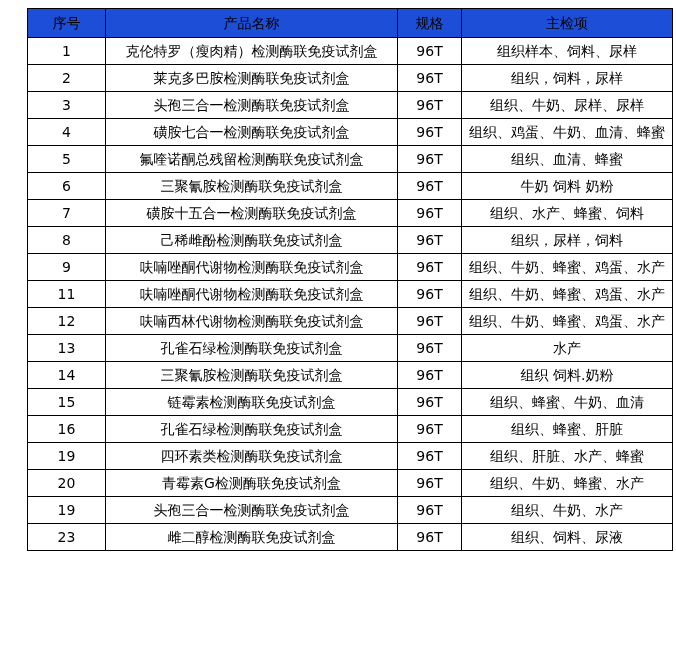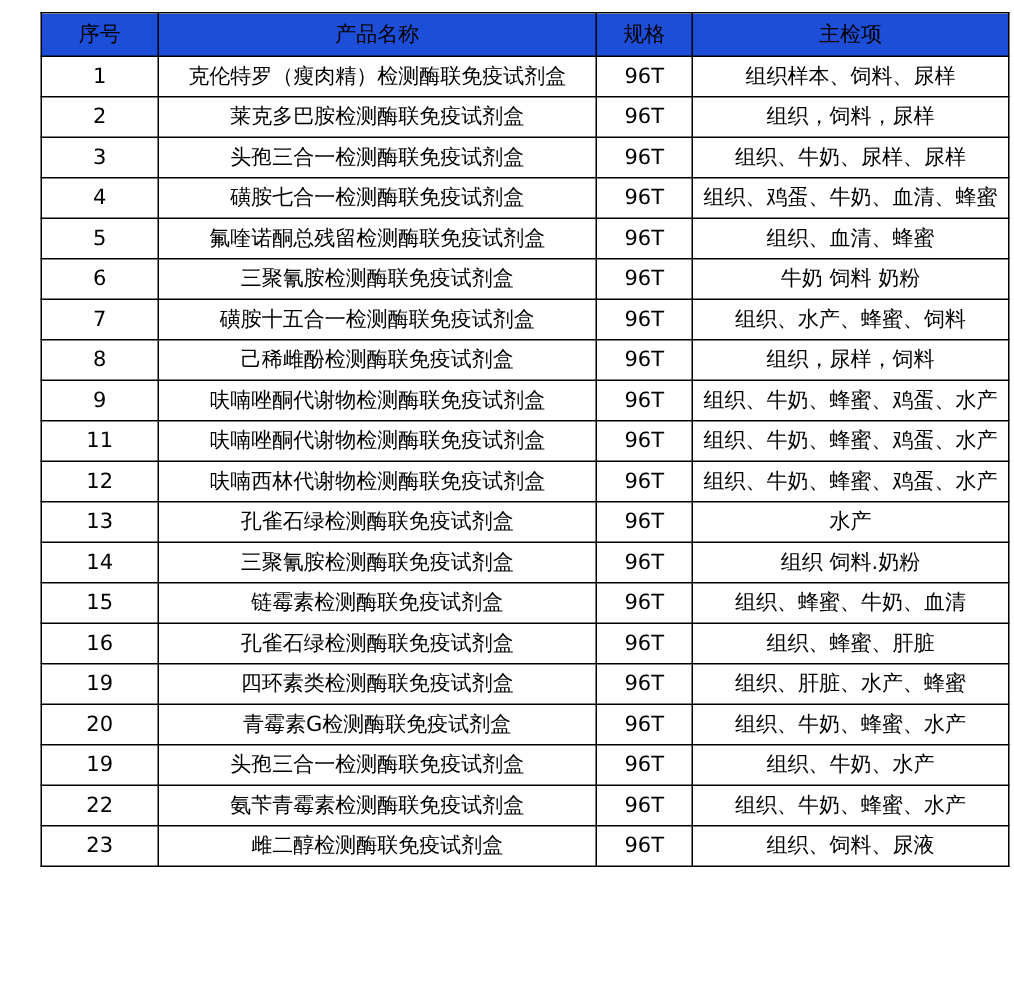--- a/index.html
+++ b/index.html
@@ -173,26 +173,20 @@
           <td class="spec-cell">96T</td>
           <td>组织、牛奶、蜂蜜、水产</td>
         </tr>
         <tr>
           <td>19</td>
           <td>头孢三合一检测酶联免疫试剂盒</td>
           <td class="spec-cell">96T</td>
           <td>组织、牛奶、水产</td>
         </tr>
         <tr>
-          <td>22</td>
-          <td>氨苄青霉素检测酶联免疫试剂盒</td>
-          <td class="spec-cell">96T</td>
-          <td>组织、牛奶、蜂蜜、水产</td>
-        </tr>
-        <tr>
           <td>23</td>
           <td>雌二醇检测酶联免疫试剂盒</td>
           <td class="spec-cell">96T</td>
           <td>组织、饲料、尿液</td>
         </tr>
       </tbody>
   </table>
 </div>
 
 </body></html>

